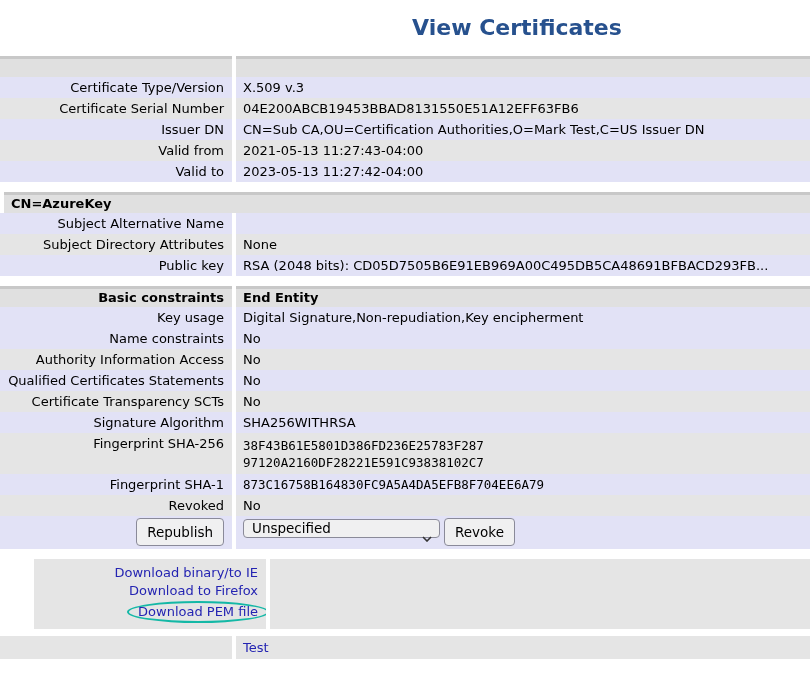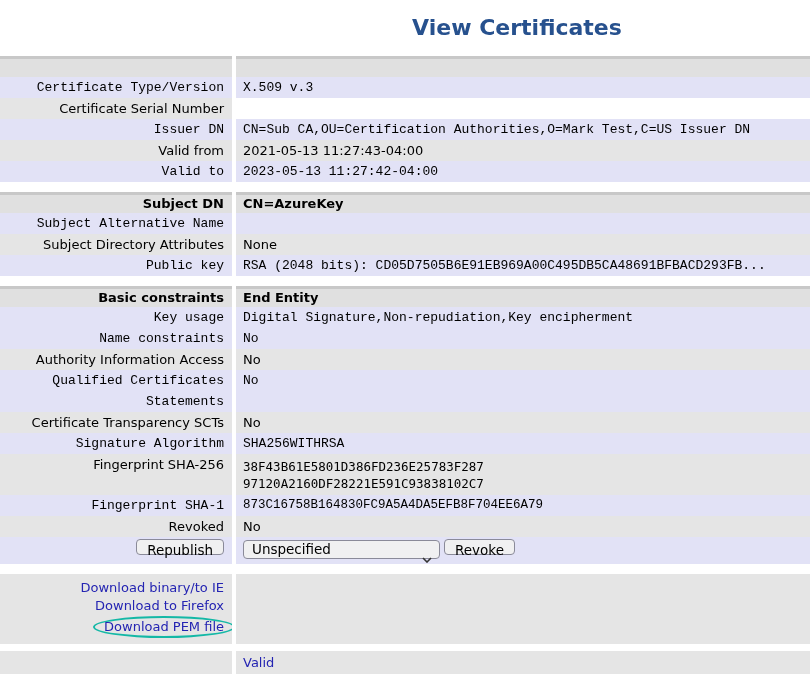--- a/index.html
+++ b/index.html
@@ -10,97 +10,97 @@
   }
   h1.page-title{
     width:810px;text-align:center;margin:15px 0 16px 0;
     font-size:22px;font-weight:bold;color:#27518e;
     transform:translateX(112px);
   }
   .row{display:flex;line-height:21px;min-height:21px;}
   .lcell{width:232px;flex:none;text-align:right;padding-right:8px;box-sizing:border-box;}
   .gap{width:4px;flex:none;background:#fff;}
   .rcell{flex:1;padding-left:7px;box-sizing:border-box;}
-  .r-lav  .lcell,.r-lav  .rcell{background:#e2e2f6;font-family:Liberation Mono, monospace;}
+  .r-lav  .lcell,.r-lav  .rcell{background:#e2e2f6;}
   .r-light .lcell,.r-light .rcell{background:#e5e5e5;}
   .r-head .lcell,.r-head .rcell{
     background:#e0e0e0;border-top:3px solid #c8c8c8;font-weight:bold;
   }
   .r-head{line-height:18px;}
   .section{margin-bottom:10px;}
   .mono{font-family:"DejaVu Sans Mono","Liberation Mono",monospace;font-size:12.5px;}
   .fp .rcell{line-height:17px;padding-top:4px;padding-bottom:3px;}
   .fp .rcell span{display:block;}
   .actions-row .lcell,.actions-row .rcell{background:#e2e2f6;padding-top:2px;padding-bottom:3px;}
   button.btn{
     font-family:inherit;font-size:13.5px;color:#000;
     background:#f0f0f1;border:1px solid #8a8a99;border-radius:4px;
-    padding:2px 10px;height:16px;cursor:pointer;
+    padding:2px 10px;height:28px;cursor:pointer;
   }
   .select-wrap{position:relative;display:inline-block;vertical-align:top;margin-right:4px;}
   select.reason-select{
     -webkit-appearance:none;appearance:none;
     font-family:inherit;font-size:13.5px;color:#000;
     width:197px;height:19px;padding:0 24px 0 8px;
     background:#f0f0f1;border:1px solid #8a8a99;border-radius:4px;cursor:pointer;
   }
   .chev{position:absolute;right:8px;top:9px;pointer-events:none;}
   a.lnk{color:#2424b2;text-decoration:none;cursor:pointer;}
   .dl-row .lcell,.dl-row .rcell{background:#e5e5e5;}
   .dl-row{line-height:17px;}
   .dl-row .lcell{padding-top:5px;padding-bottom:5px;}
   .dl-row .lcell div{margin-bottom:1px;}
   .pem-oval{
     display:inline-block;border:2px solid #14b8a6;border-radius:50%;
     padding:0 9px 1px 9px;margin-right:-11px;margin-top:1px;
   }
   .back-row .lcell,.back-row .rcell{background:#e5e5e5;}
   .back-row{line-height:23px;min-height:23px;margin-bottom:8px;}
-  .dl-section{margin-bottom:7px;}
+  .dl-section{margin-bottom:7px;padding-left:34px;}
 </style>
 </head>
 <body>
 
 <h1 class="page-title">View Certificates</h1>
 
 <div class="section">
   <div class="row r-head">
     <div class="lcell"></div>
     <div class="gap"></div>
     <div class="rcell"></div>
   </div>
   <div class="row r-lav">
     <div class="lcell">Certificate Type/Version</div>
     <div class="gap"></div>
     <div class="rcell">X.509 v.3</div>
   </div>
   <div class="row r-light">
     <div class="lcell">Certificate Serial Number</div>
     <div class="gap"></div>
+    <div class="rcell">04E200ABCB19453BBAD8131550E51A12EFF63FB6</div>
   </div>
   <div class="row r-lav">
     <div class="lcell">Issuer DN</div>
     <div class="gap"></div>
     <div class="rcell">CN=Sub CA,OU=Certification Authorities,O=Mark Test,C=US Issuer DN</div>
   </div>
   <div class="row r-light">
     <div class="lcell">Valid from</div>
     <div class="gap"></div>
     <div class="rcell">2021-05-13 11:27:43-04:00</div>
   </div>
   <div class="row r-lav">
     <div class="lcell">Valid to</div>
     <div class="gap"></div>
     <div class="rcell">2023-05-13 11:27:42-04:00</div>
   </div>
 </div>
 
 <div class="section">
   <div class="row r-head">
-    <div class="lcell">Subject DN</div>
     <div class="gap"></div>
     <div class="rcell">CN=AzureKey</div>
   </div>
   <div class="row r-lav">
     <div class="lcell">Subject Alternative Name</div>
     <div class="gap"></div>
     <div class="rcell"></div>
   </div>
   <div class="row r-light">
     <div class="lcell">Subject Directory Attributes</div>
@@ -197,15 +197,15 @@
     </div>
     <div class="gap"></div>
     <div class="rcell"></div>
   </div>
 </div>
 
 <div class="row back-row">
   <div class="lcell"></div>
   <div class="gap"></div>
   <div class="rcell">
-    <a class="lnk">Valid</a>
+    <a class="lnk">Test</a>
   </div>
 </div>
 
 </body></html>

